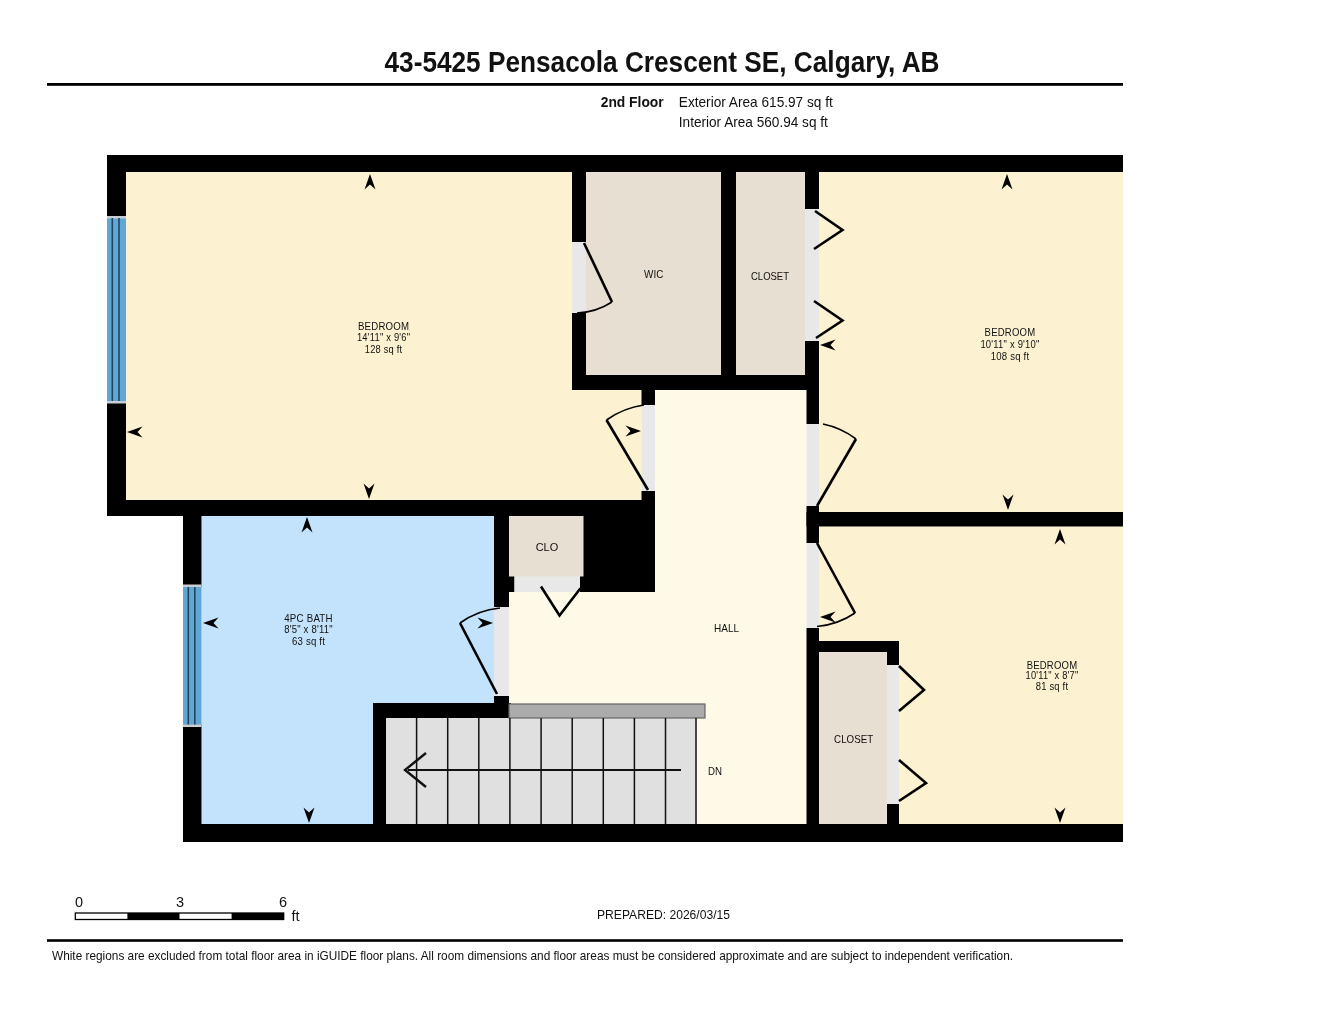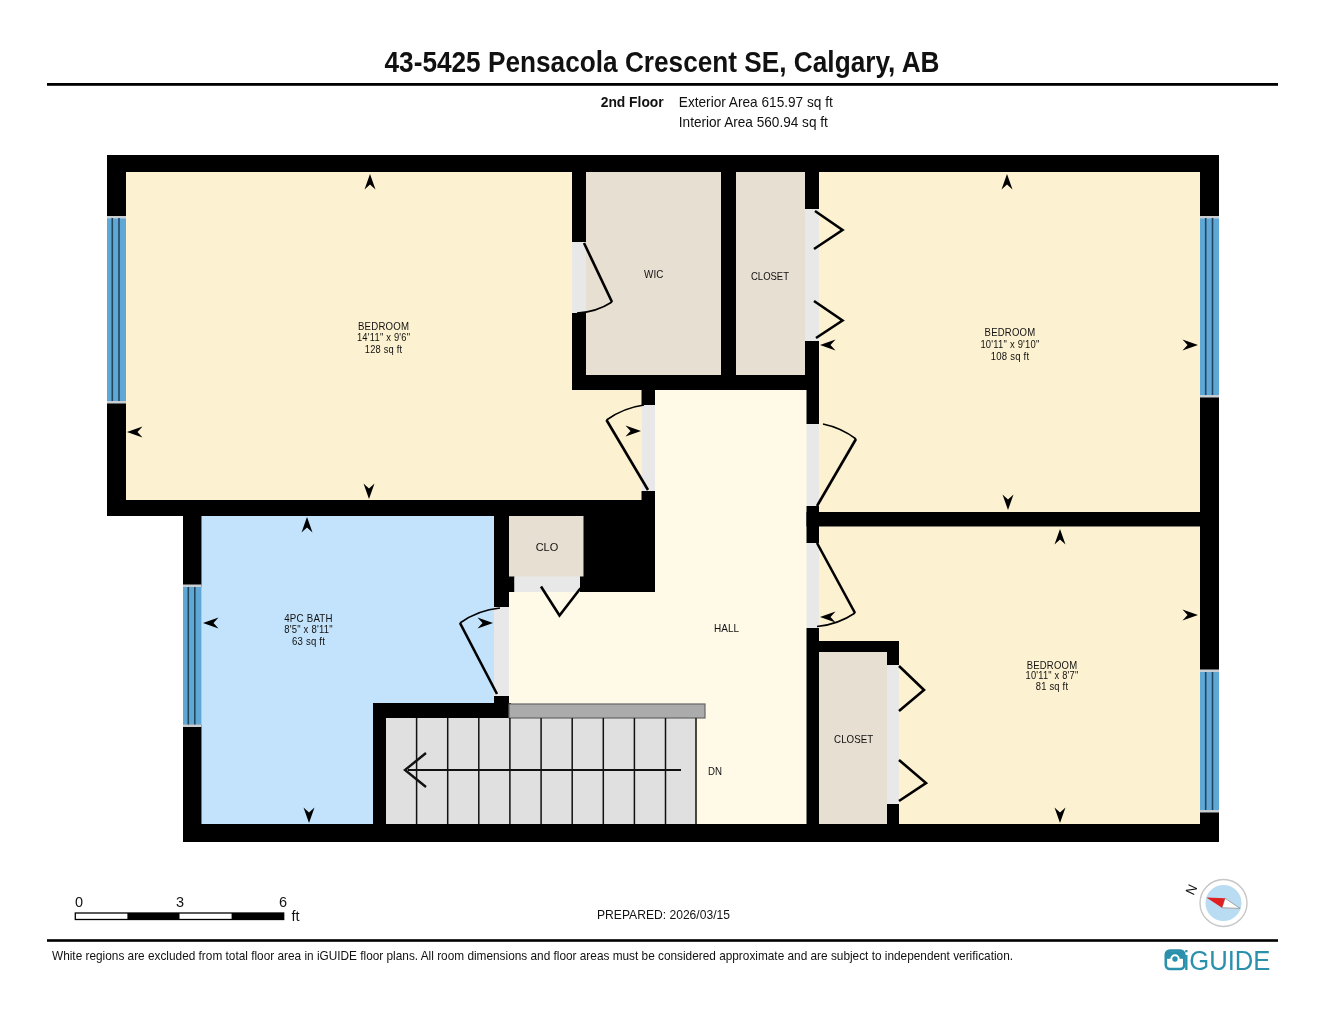--- a/index.html
+++ b/index.html
@@ -1,17 +1,17 @@
 <!DOCTYPE html>
 <html><head>
 <meta charset="utf-8">
 <style>
 html,body{margin:0;padding:0;background:#fff;}
 *{font-family:"Liberation Sans",sans-serif;}
-#page{position:relative;width:1325px;height:1024px;background:#fff;overflow:hidden;}
+#page{position:relative;width:1123px;height:1024px;background:#fff;overflow:hidden;}
 svg text{fill:#111;}
 .rl{font-size:11.5px;letter-spacing:.25px;}
 </style>
 </head>
 <body>
 <div id="page">
 <svg width="1325" height="1024" viewBox="0 0 1325 1024">
 <defs>
 <path id="dart" d="M0 0 L-15.5 -5.5 L-10.5 0 L-15.5 5.5 Z"></path>
 </defs>

